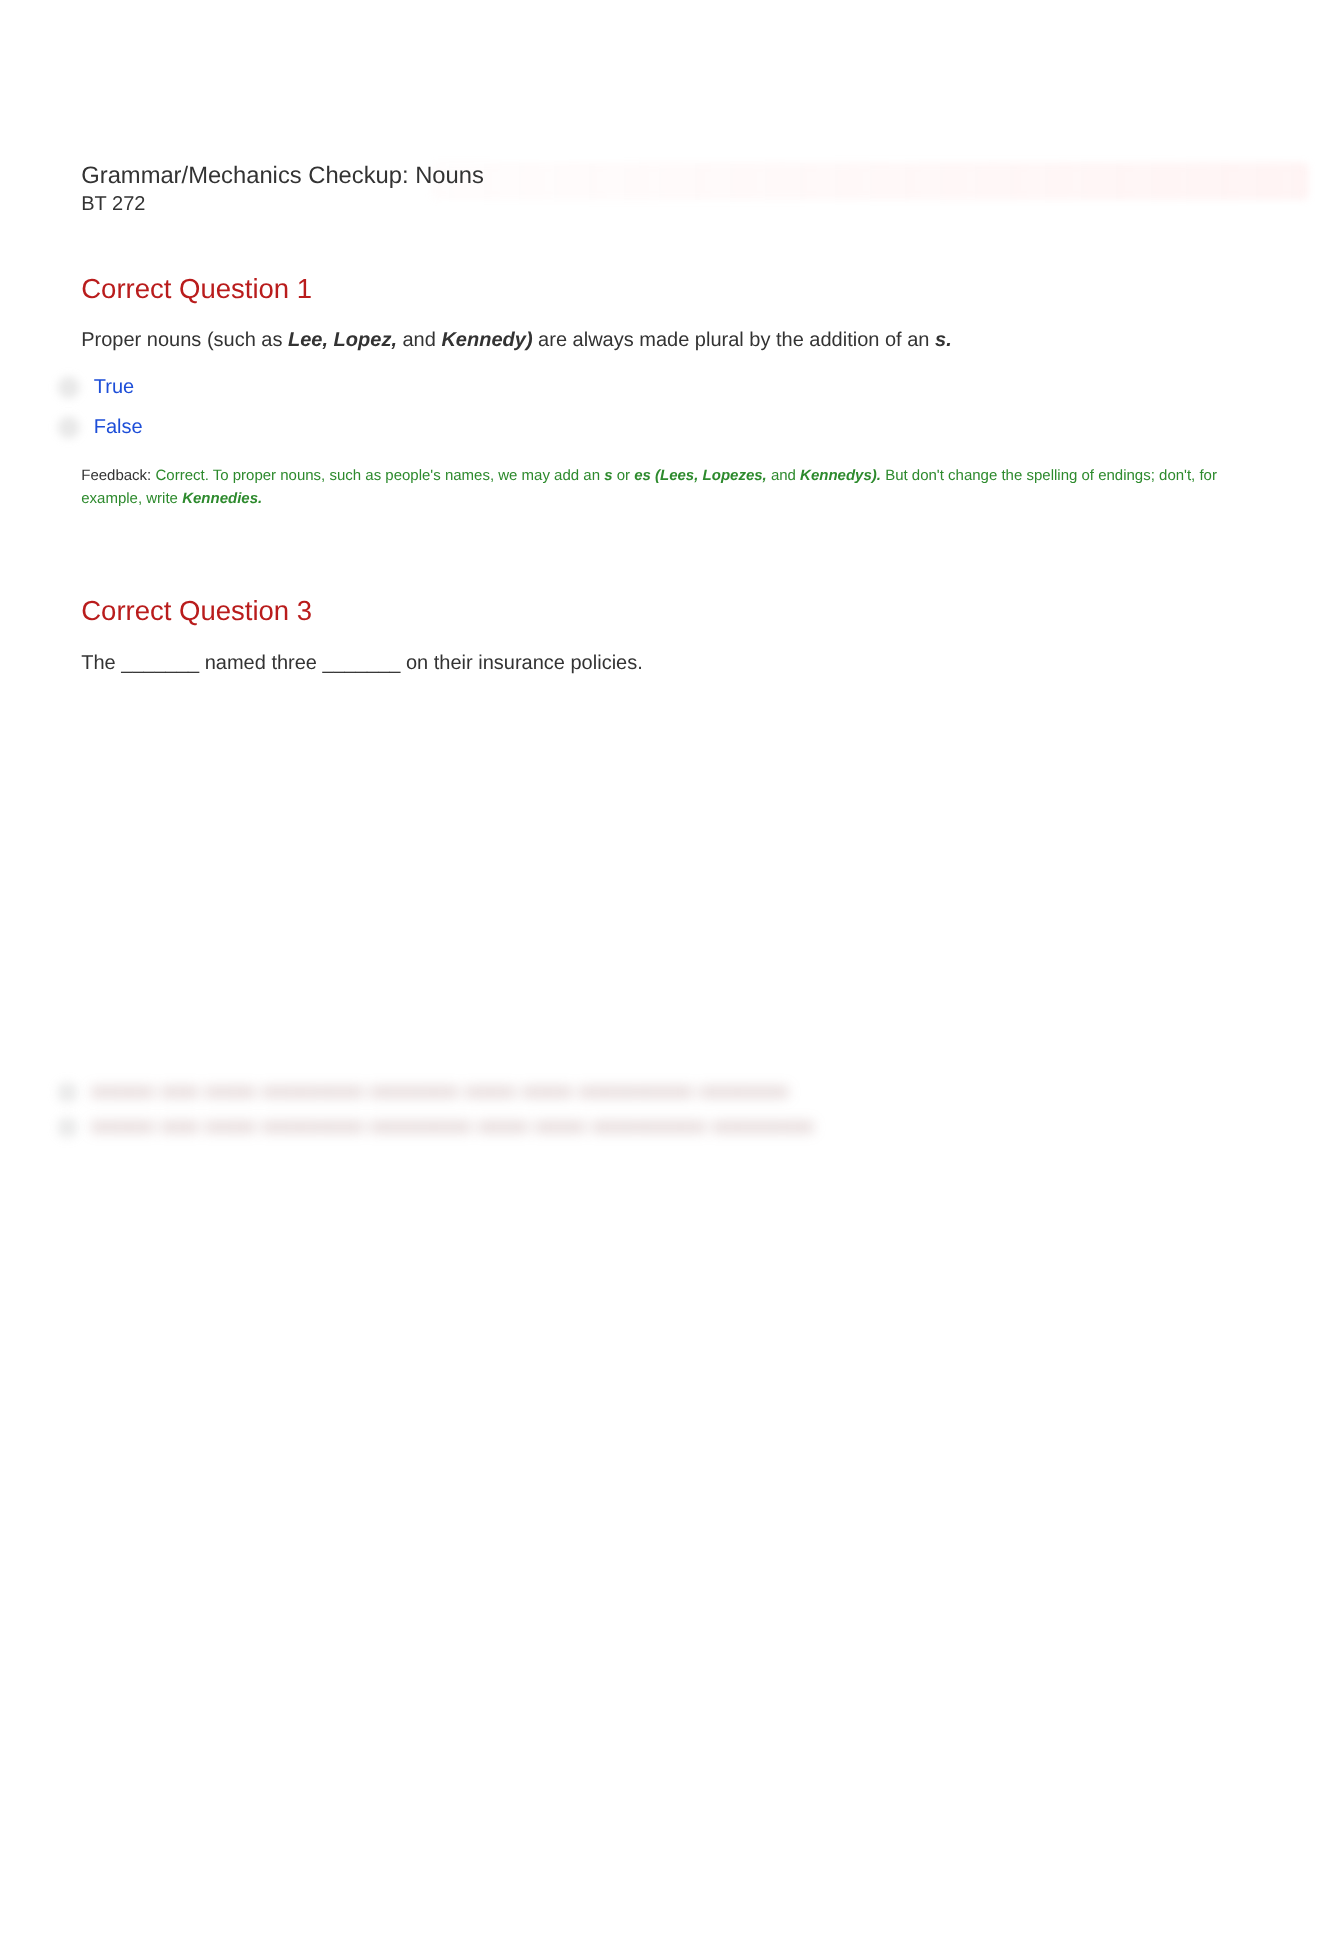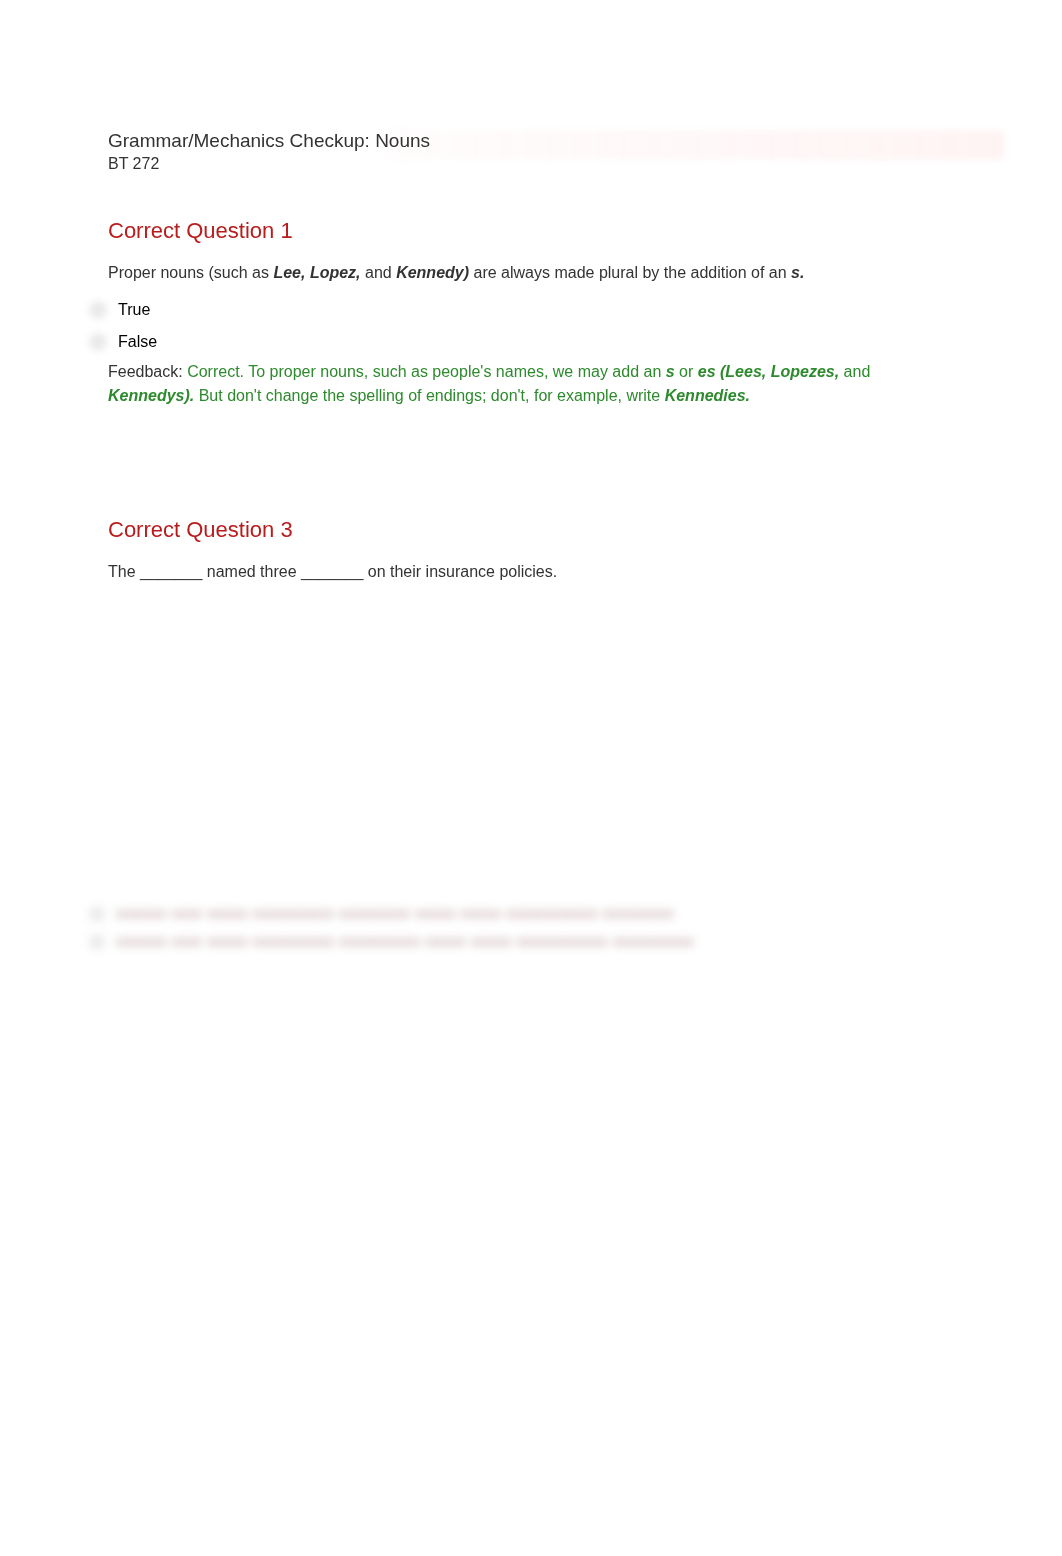--- a/index.html
+++ b/index.html
@@ -7,21 +7,21 @@
       padding: 0;
       box-sizing: border-box;
     }
     body {
       font-family: Arial, Helvetica, sans-serif;
       background: #ffffff;
       width: 1062px;
       padding: 130px 0 0 0;
     }
     .page {
-      padding: 0 108px;
+      padding: 0 65px;
     }
     .header {
       position: relative;
     }
     .header-bg {
       position: absolute;
       top: 0;
       left: 280px;
       right: -50px;
       height: 30px;
@@ -64,39 +64,39 @@
     .radio-blur {
       width: 24px;
       height: 24px;
       border-radius: 50%;
       background: radial-gradient(circle, rgba(180,180,180,0.3) 30%, rgba(180,180,180,0) 70%);
       filter: blur(3px);
       margin-right: 8px;
     }
     .option-label {
       font-size: 16px;
-      color: #000000;
+      color: #1d4ed8;
     }
     .feedback {
-      font-size: 16px;
+      font-size: 12px;
       line-height: 1.45;
-      margin-top: 6px;
+      margin-top: 18px;
     }
     .feedback-label {
       color: #333;
     }
     .feedback-body {
       color: #2d8a2d;
     }
     em {
       font-style: italic;
       font-weight: bold;
     }
     .q3 {
-      margin-top: 110px;
+      margin-top: 69px;
     }
     .hidden-answers {
       margin-top: 320px;
       padding-left: 0;
       margin-left: -22px;
     }
     .hidden-row {
       display: flex;
       align-items: center;
       margin: 6px 0;

